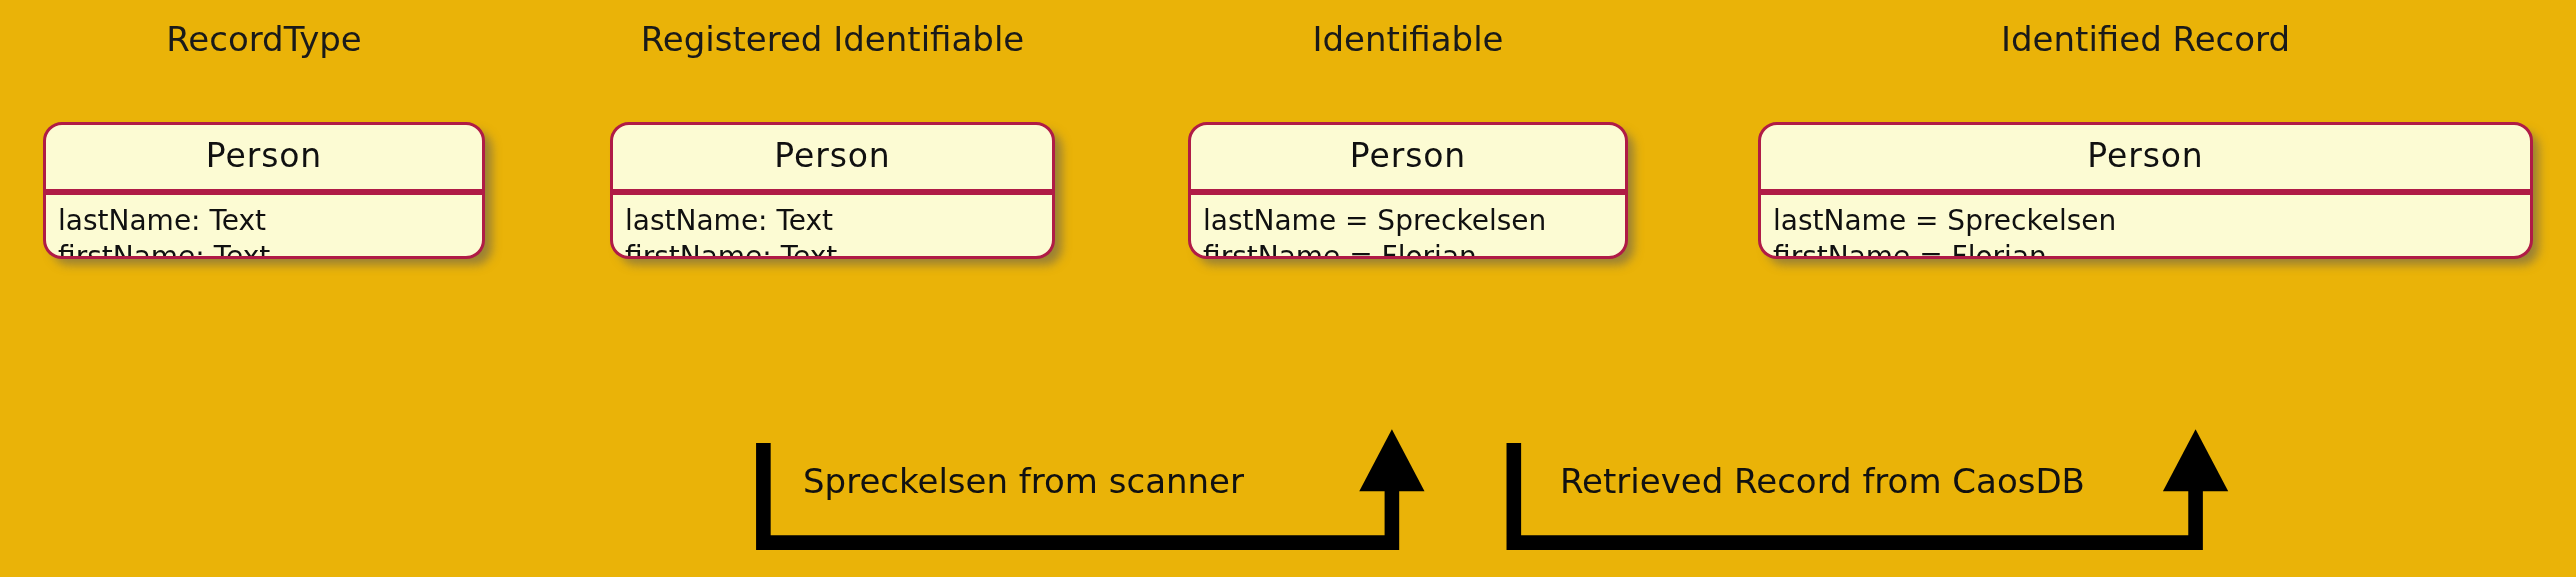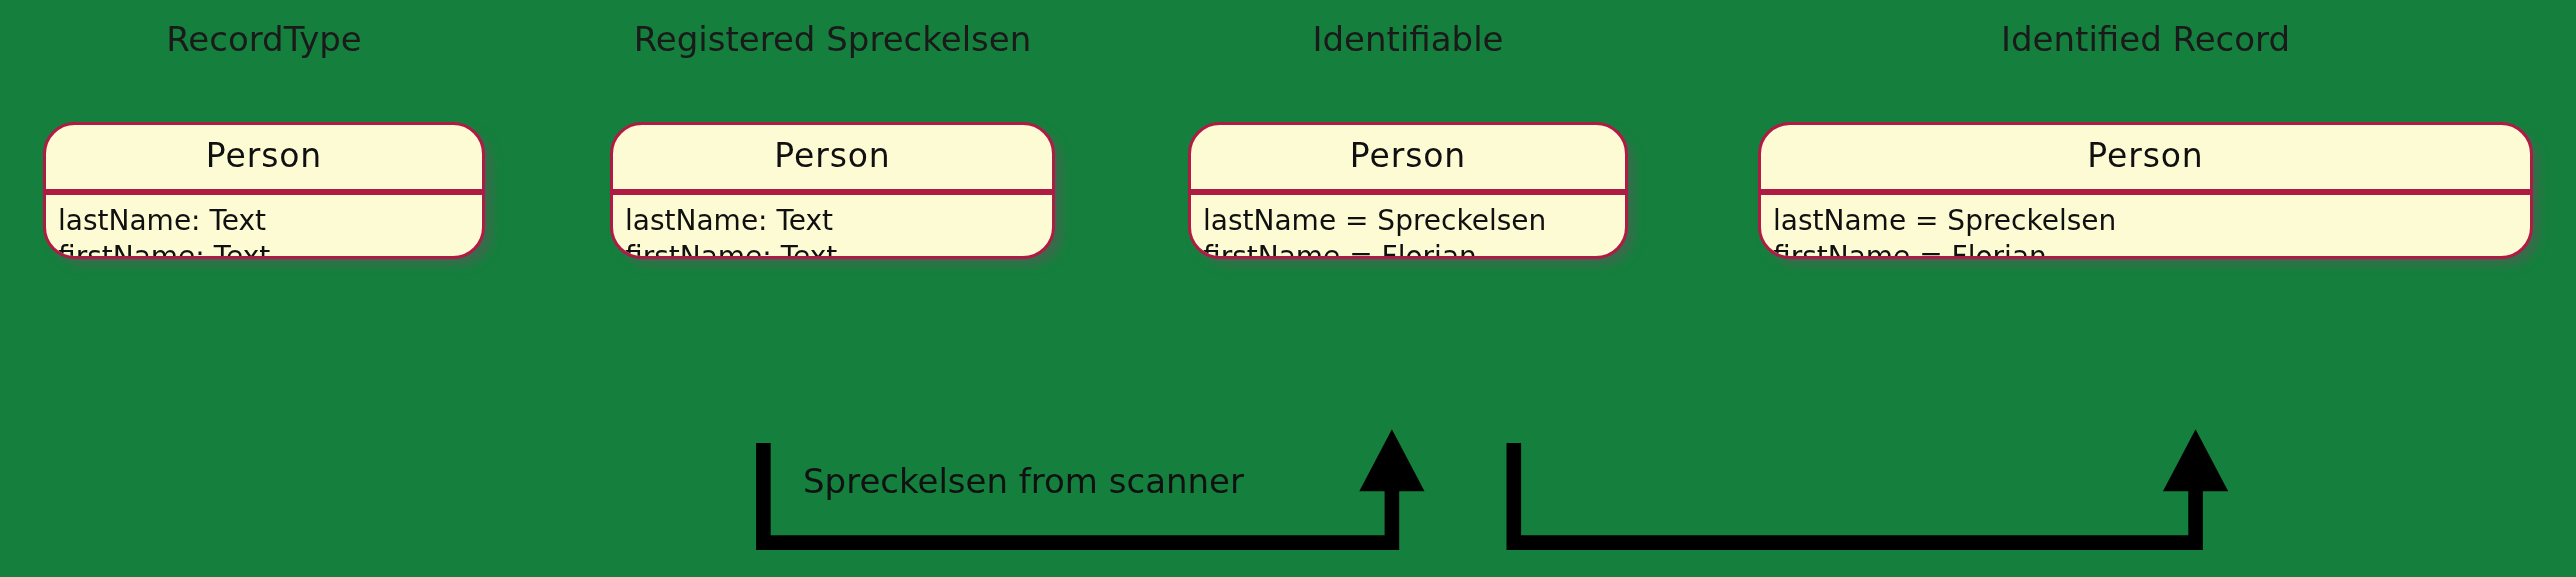--- a/index.html
+++ b/index.html
@@ -7,42 +7,42 @@
     padding: 0;
     background: #ffffff;
   }
   body {
     font-family: "DejaVu Sans", sans-serif;
   }
   #canvas {
     position: relative;
     width: 2576px;
     height: 577px;
-    background: #15803d;
+    background: #eab308;
     overflow: hidden;
   }
 
   
   .caption {
     position: absolute;
     font-family: "DejaVu Sans", sans-serif;
     font-size: 34px;
     color: #1a1a1a;
     white-space: nowrap;
     text-align: center;
     line-height: 1;
   }
 
   
   .uml-box {
     position: absolute;
     box-sizing: border-box;
     background: #FCFBD3;
     border: 3.4px solid #B01B46;
-    border-radius: 32px;
+    border-radius: 19px;
     box-shadow: 7.7px 7.7px 9.5px -1.7px rgba(90,90,90,0.55);
     overflow: hidden;
   }
   .uml-title {
     font-family: "DejaVu Sans", sans-serif;
     font-size: 33px;
     color: #101010;
     text-align: center;
     padding: 13.7px 10.3px 15.5px 10.3px;
     letter-spacing: 0.9px;
@@ -81,21 +81,21 @@
     line-height: 1;
   }
 </style>
 </head>
 <body>
 
 <div id="canvas">
 
   <div class="caption" style="left:43px; top:21.5px; width:442px;">RecordType</div>
 
-  <div class="caption" style="left:610px; top:21.5px; width:445px;">Registered Spreckelsen</div>
+  <div class="caption" style="left:610px; top:21.5px; width:445px;">Registered Identifiable</div>
 
   <div class="caption" style="left:1758px; top:21.5px; width:775px;">Identified Record</div>
 
   <div class="caption" style="left:1188px; top:21.5px; width:440px;">Identifiable</div>
 
   <div class="uml-box" style="left:43px; top:122px; width:442px; height:137px;">
     <div class="uml-title">Person</div>
     <div class="uml-divider"></div>
     <div class="uml-attrs">
       <span class="uml-attr">lastName: Text</span>
@@ -140,15 +140,16 @@
     </g>
 
     <g>
       <path d="M 1762,516 L 1762,632 L 2556,632 L 2556,540" fill="none" stroke="#000000" stroke-width="17"></path>
       <polygon points="2556,500 2594,572 2518,572" fill="#000000"></polygon>
     </g>
   </svg>
 
   <div class="arrow-label" style="left:803px; top:464px;">Spreckelsen from scanner</div>
 
+  <div class="arrow-label" style="left:1560px; top:464px;">Retrieved Record from CaosDB</div>
 
 </div>
 
 
 </body></html>

